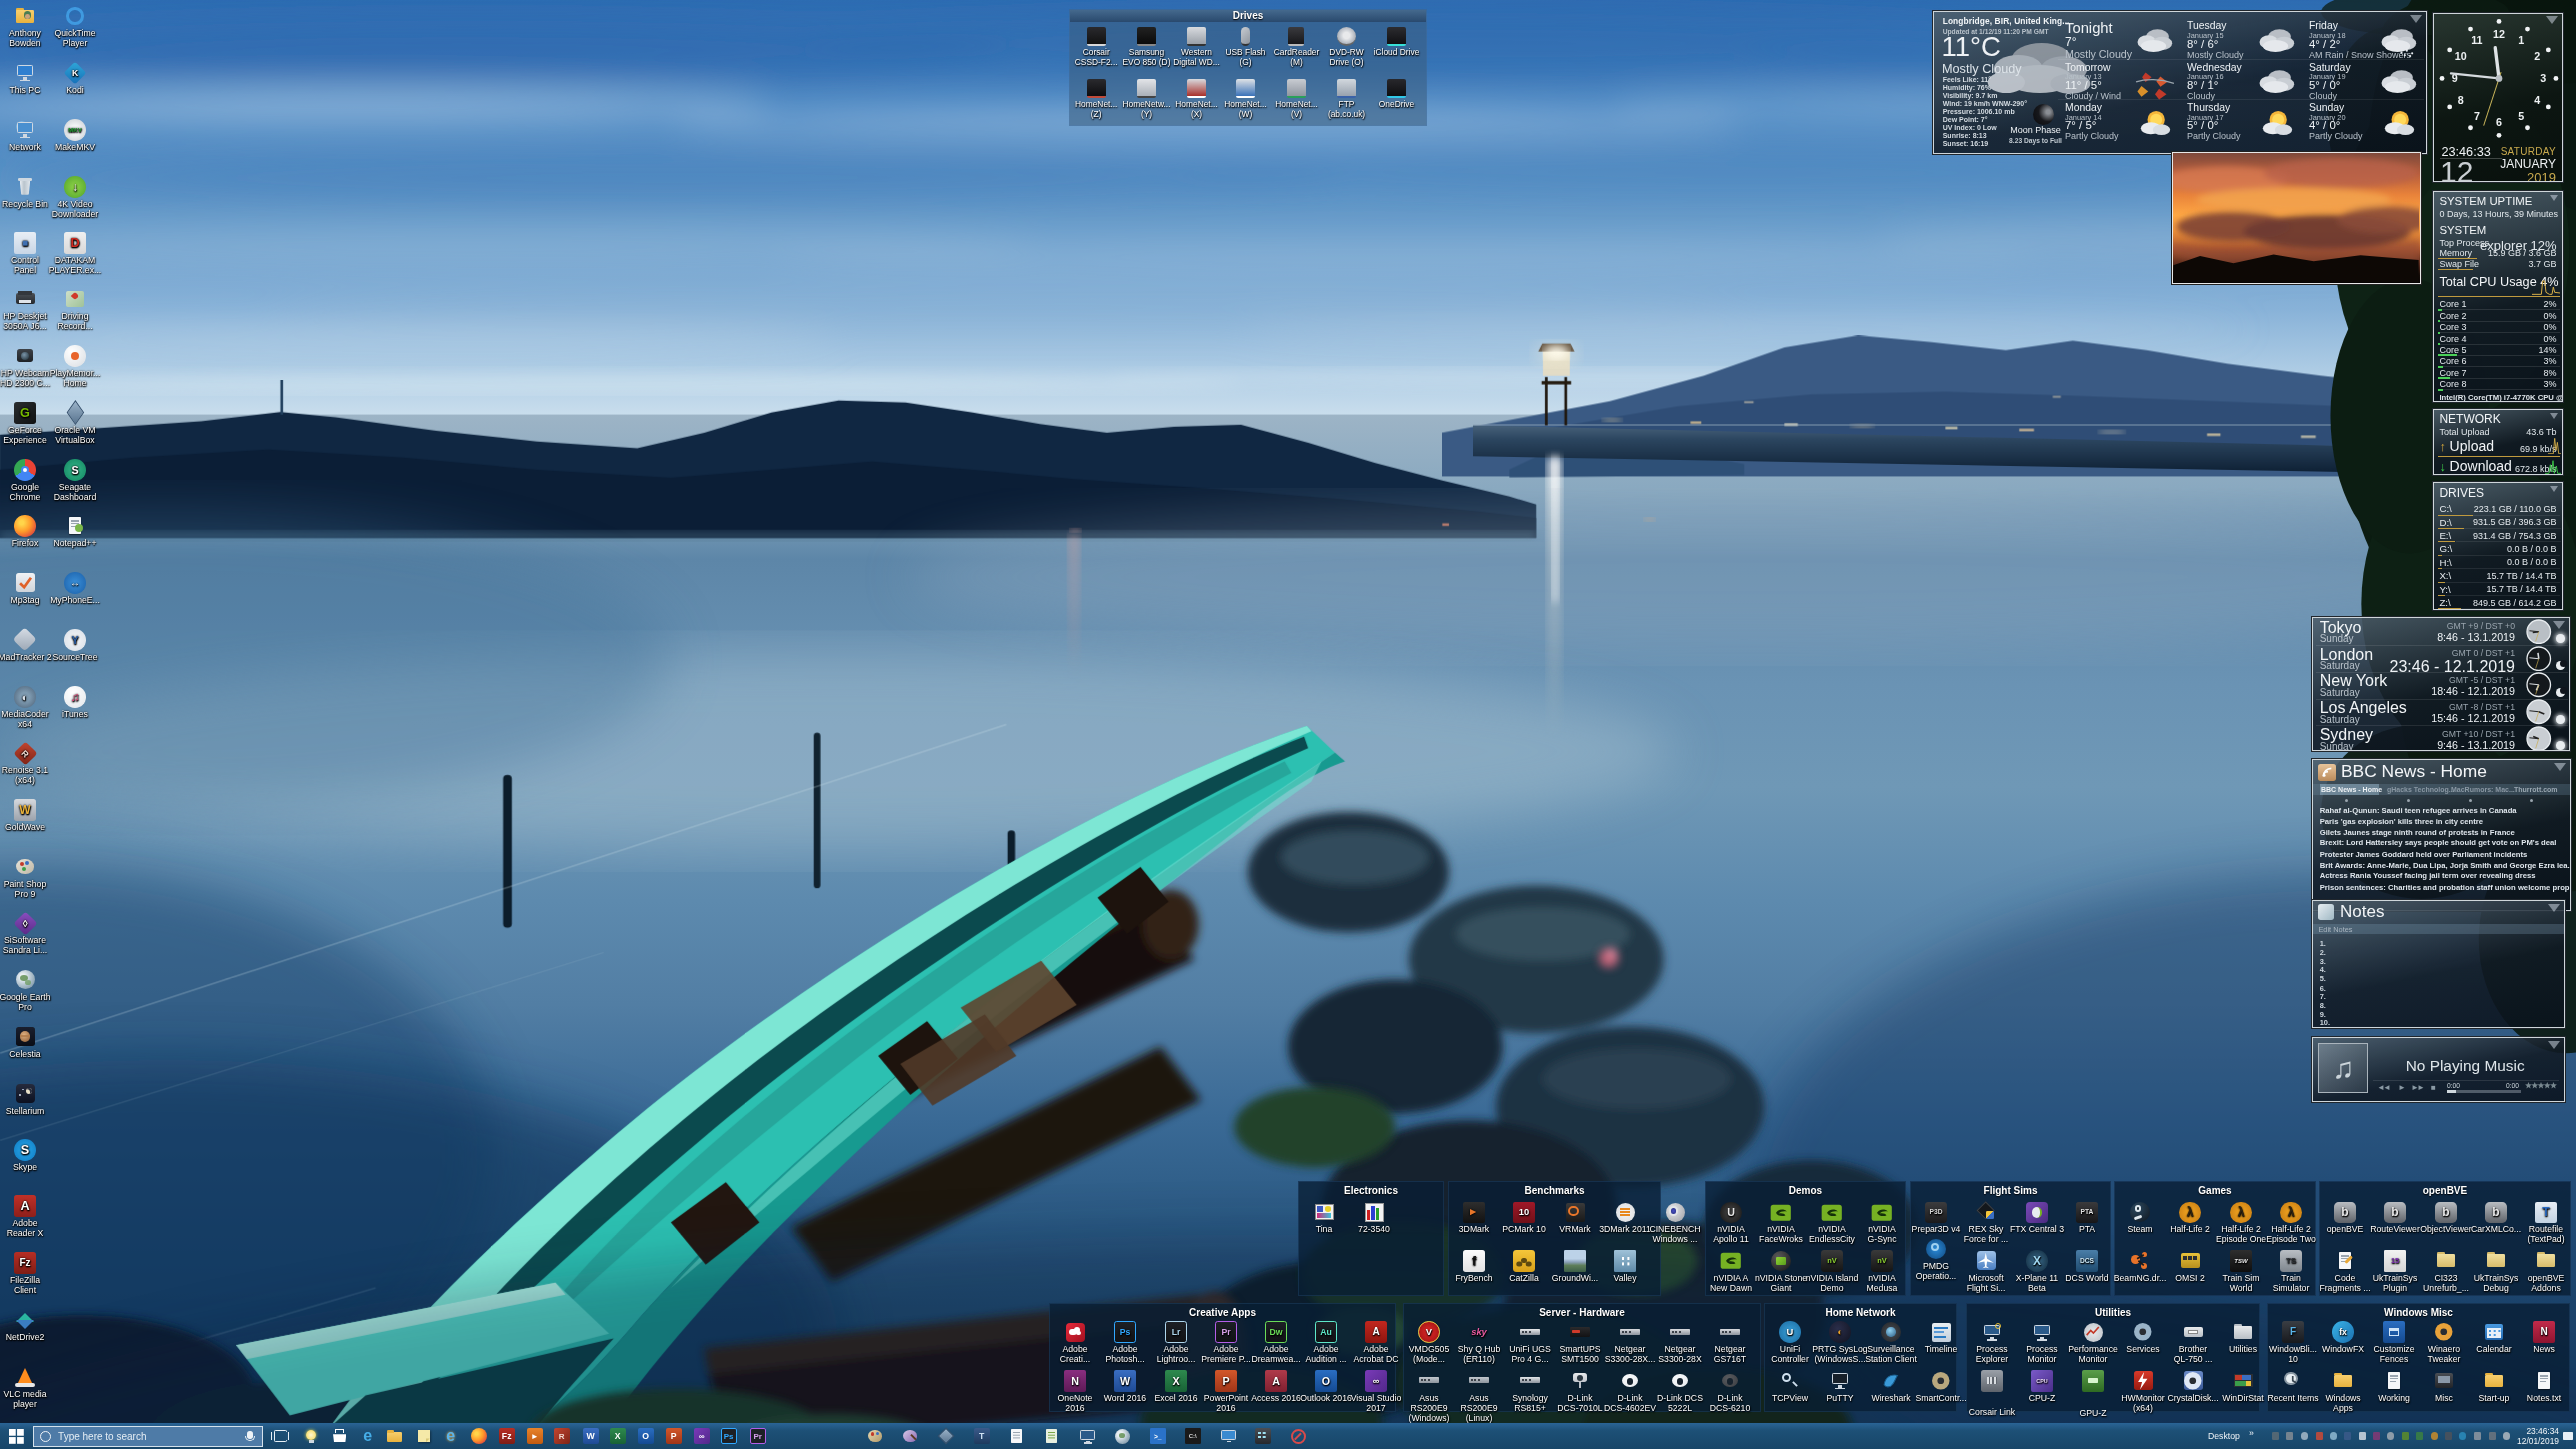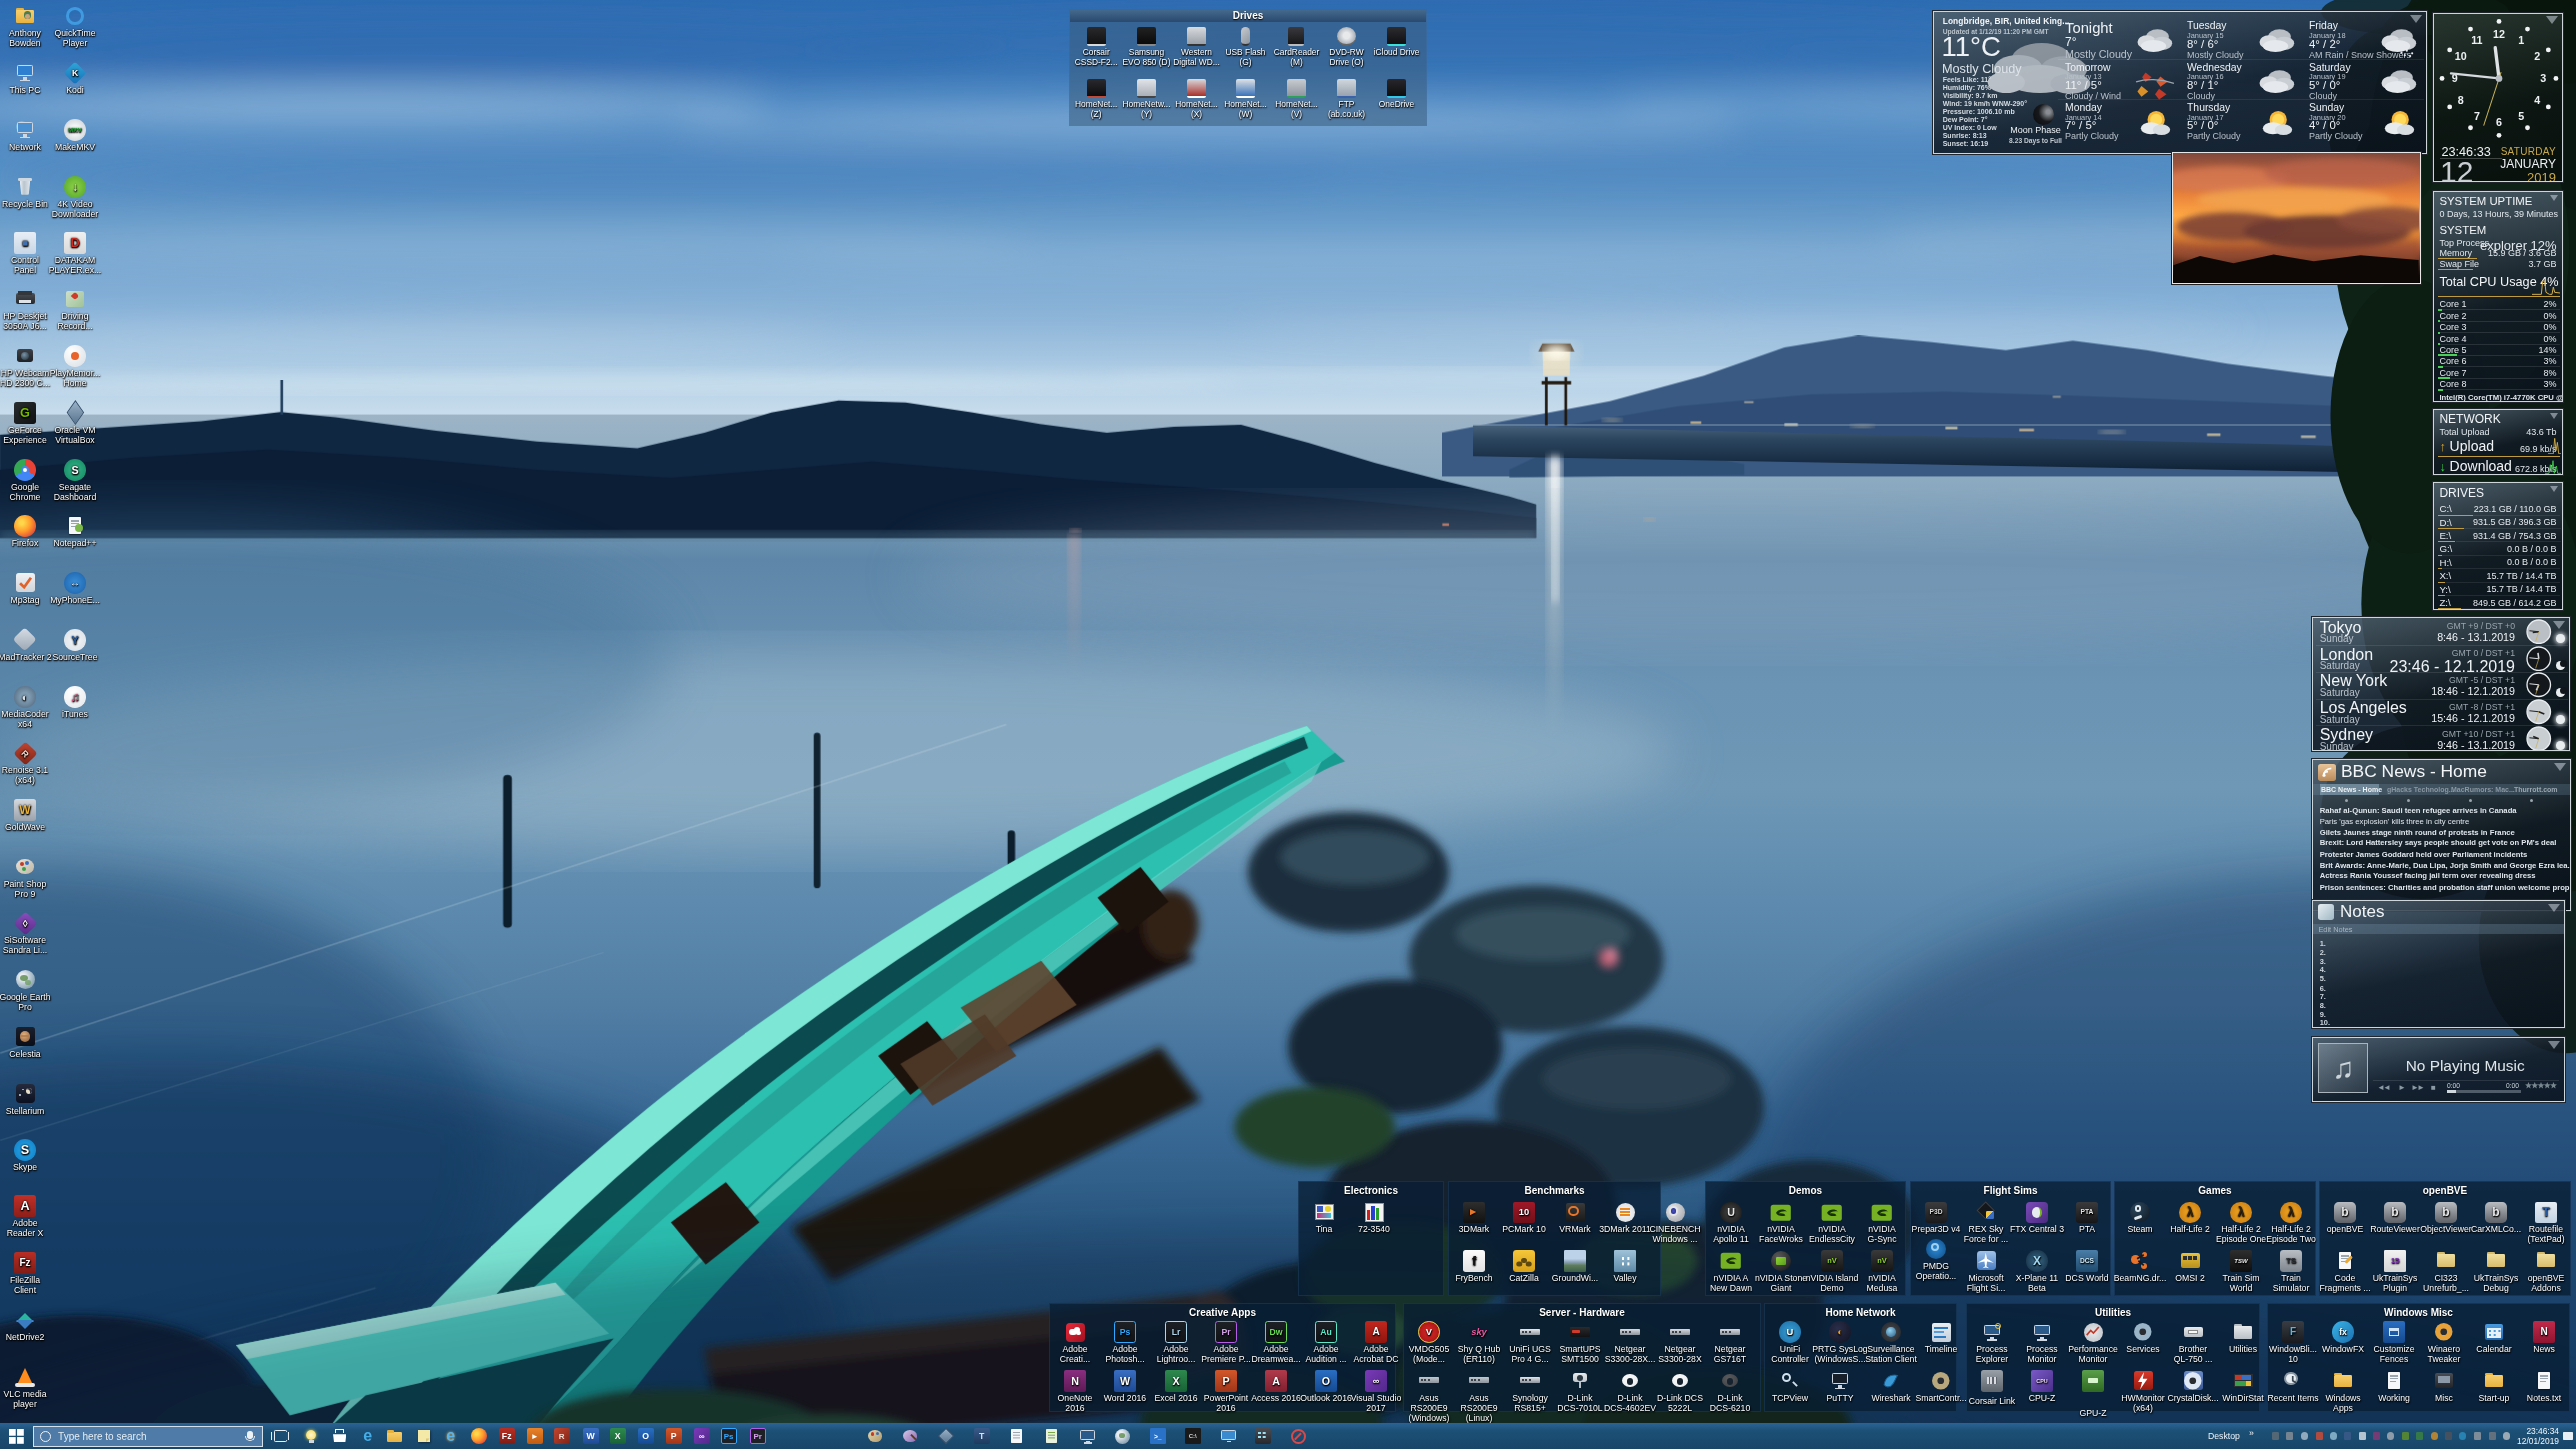--- a/index.html
+++ b/index.html
@@ -976,21 +976,21 @@
       <div class="abs" style="left:6.7px;top:24px;width:59px;height:11.4px;background:rgba(160,190,210,0.45)"></div>
       <div class="abs" style="left:8px;top:26px;font-size:7px;font-weight:bold;color:#eef2f5">BBC News - Home</div>
       <div class="abs" style="left:74px;top:26px;font-size:7px;font-weight:bold;color:#8a98a4">gHacks Technolog...</div>
       <div class="abs" style="left:138px;top:26px;font-size:7px;font-weight:bold;color:#8a98a4">MacRumors: Mac...</div>
       <div class="abs" style="left:201px;top:26px;font-size:7px;font-weight:bold;color:#9aa8b2">Thurrott.com</div>
       <div class="abs" style="left:32px;top:39px;width:3.4px;height:3.4px;border-radius:50%;background:#9aa5ae"></div>
       <div class="abs" style="left:94px;top:39px;width:3.4px;height:3.4px;border-radius:50%;background:#9aa5ae"></div>
       <div class="abs" style="left:156px;top:39px;width:3.4px;height:3.4px;border-radius:50%;background:#9aa5ae"></div>
       <div class="abs" style="left:217px;top:39px;width:3.4px;height:3.4px;border-radius:50%;background:#9aa5ae"></div>
       <div class="abs" style="left:6.7px;top:46px;font-size:7.7px;font-weight:bold;color:#dfe6ec;white-space:nowrap">Rahaf al-Qunun: Saudi teen refugee arrives in Canada</div>
-      <div class="abs" style="left:6.7px;top:57px;font-size:7.7px;font-weight:normal;color:#dfe6ec;white-space:nowrap">Paris 'gas explosion' kills three in city centre</div>
+      <div class="abs" style="left:6.7px;top:57px;font-size:7.7px;font-weight:bold;color:#dfe6ec;white-space:nowrap">Paris 'gas explosion' kills three in city centre</div>
       <div class="abs" style="left:6.7px;top:68px;font-size:7.7px;font-weight:bold;color:#dfe6ec;white-space:nowrap">Gilets Jaunes stage ninth round of protests in France</div>
       <div class="abs" style="left:6.7px;top:78px;font-size:7.7px;font-weight:bold;color:#dfe6ec;white-space:nowrap">Brexit: Lord Hattersley says people should get vote on PM's deal</div>
       <div class="abs" style="left:6.7px;top:90px;font-size:7.7px;font-weight:bold;color:#dfe6ec;white-space:nowrap">Protester James Goddard held over Parliament incidents</div>
       <div class="abs" style="left:6.7px;top:101px;font-size:7.7px;font-weight:bold;color:#dfe6ec;white-space:nowrap">Brit Awards: Anne-Marie, Dua Lipa, Jorja Smith and George Ezra lea...</div>
       <div class="abs" style="left:6.7px;top:111px;font-size:7.7px;font-weight:bold;color:#dfe6ec;white-space:nowrap">Actress Rania Youssef facing jail term over revealing dress</div>
       <div class="abs" style="left:6.7px;top:123px;font-size:7.7px;font-weight:bold;color:#dfe6ec;white-space:nowrap">Prison sentences: Charities and probation staff union welcome prop...</div>
     </div>
     <div class="pan" style="left:2312px;top:900px;width:253px;height:128px">
       <div class="tri"></div>
       <div class="abs" style="left:5.4px;top:3.4px;width:16px;height:16px;border-radius:2.7px;background:linear-gradient(135deg,#e8eef2,#9fb8c4);"></div>
@@ -1799,21 +1799,21 @@
           </div>
         </div>
         <div style="margin-top:0.7px">Utilities</div>
       </div>
       <div class="fi" style="left:-4px;top:66px">
         <div class="ig">
           <div style="position:absolute;left:0px;top:0px;width:21.5px;height:21.5px;background:linear-gradient(180deg,#9aa0a8,#5e646c);border-radius:2.7px;display:flex;align-items:center;justify-content:center;color:#fff;font-size:8.7px;font-weight:bold;">
             <div style="width:9.4px;height:6.7px;background:repeating-linear-gradient(90deg,#d8dce0 0 2px,#5e646c 2px 3.4px)"></div>
           </div>
         </div>
-        <div style="margin-top:4px">Corsair Link</div>
+        <div style="margin-top:15px">Corsair Link</div>
       </div>
       <div class="fi" style="left:46px;top:66px">
         <div class="ig">
           <div style="position:absolute;left:0px;top:0px;width:21.5px;height:21.5px;background:linear-gradient(135deg,#7a5ac8,#4a2e8a);border-radius:2px;display:flex;align-items:center;justify-content:center;color:#e8d8f5;font-size:5.4px;font-weight:bold;">CPU</div>
         </div>
         <div style="margin-top:0.7px">CPU-Z</div>
       </div>
       <div class="fi" style="left:97px;top:66px">
         <div class="ig">
           <div style="position:absolute;left:0px;top:0px;width:21.5px;height:21.5px;background:linear-gradient(180deg,#5a9e4a,#2e6a22);border-radius:2px;display:flex;align-items:center;justify-content:center;color:#fff;font-size:8.7px;font-weight:bold;">

